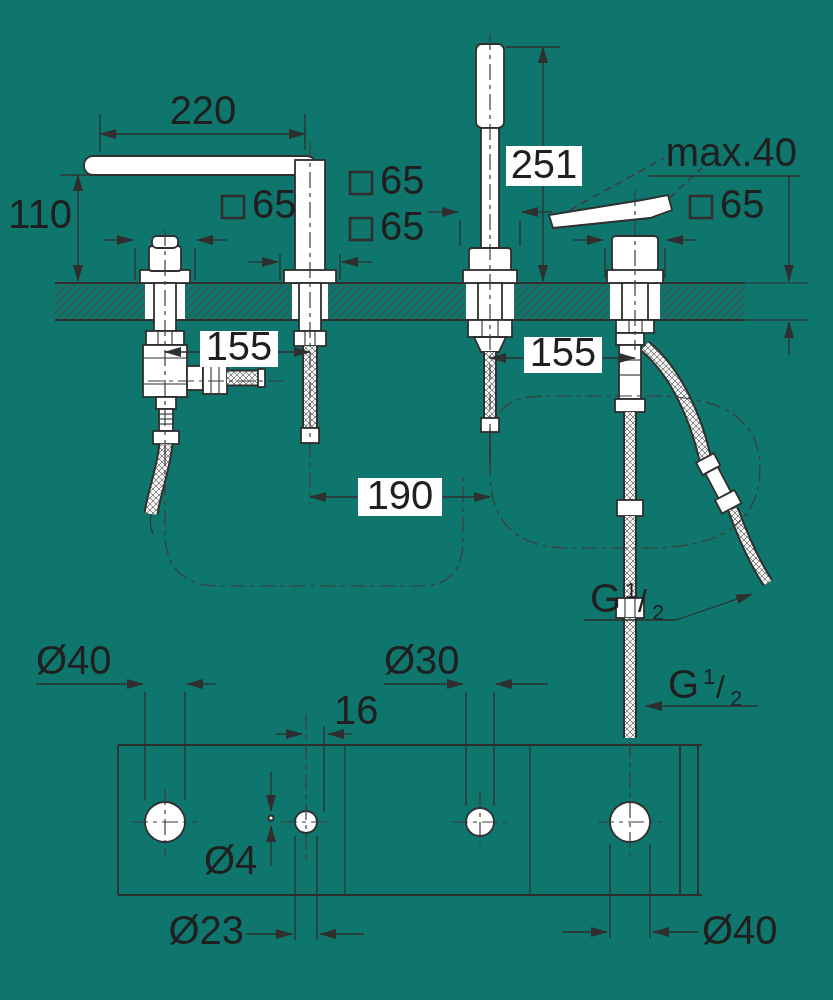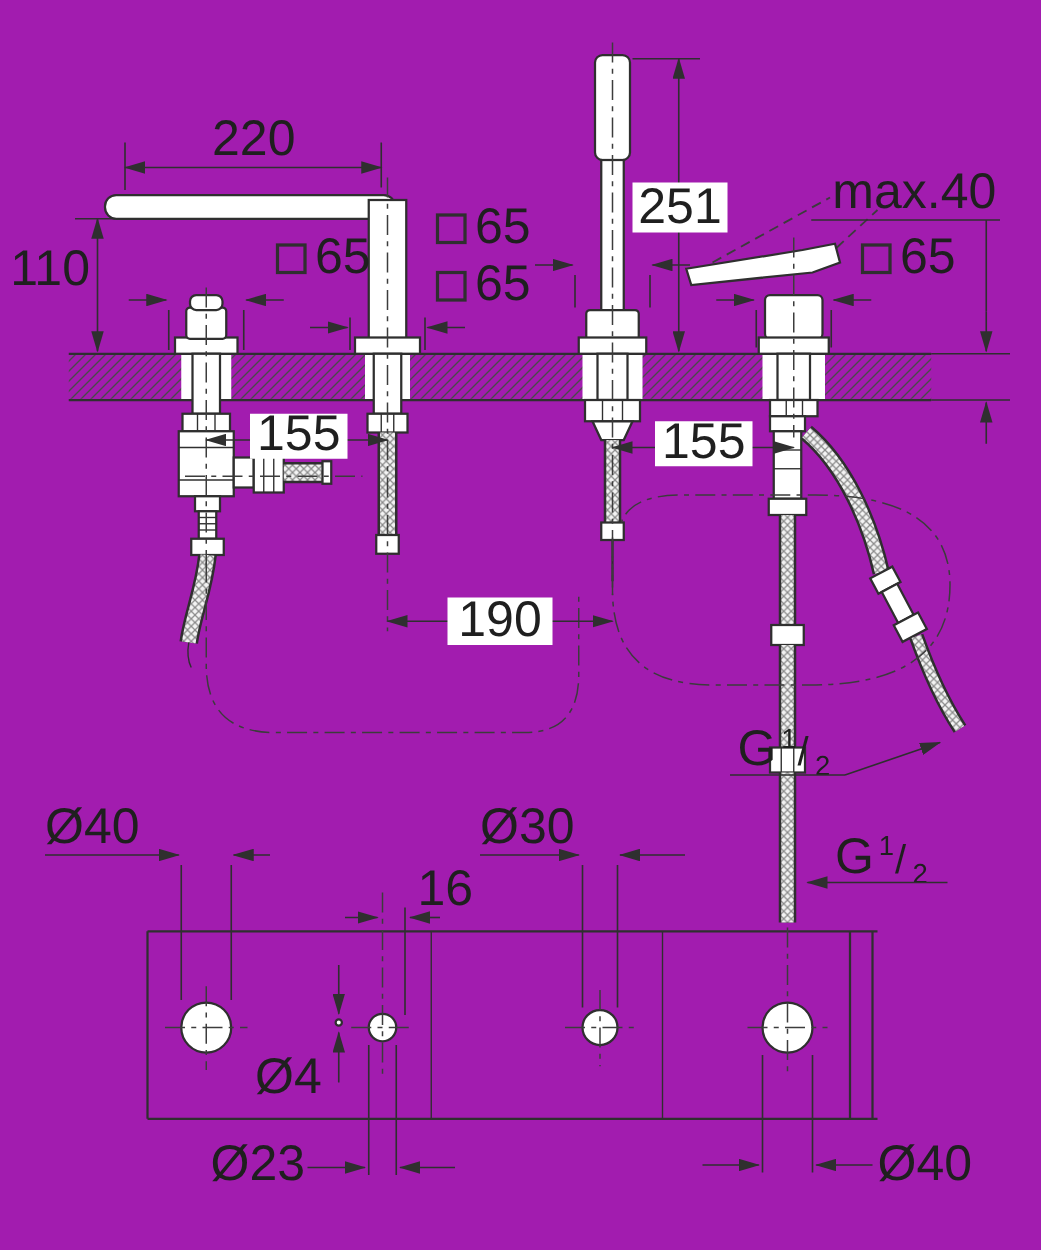--- a/index.html
+++ b/index.html
@@ -1,16 +1,16 @@
 <!DOCTYPE html>
 <html><head>
 <meta charset="utf-8">
 <style>
   html,body{margin:0;padding:0;background:#ffffff;}
-  .stage{position:relative;width:833px;height:1000px;background:#a21caf;overflow:hidden;}
+  .stage{position:relative;width:833px;height:1000px;background:#0f766e;overflow:hidden;}
   svg{display:block;}
   svg text{font-family:"Liberation Sans","DejaVu Sans",sans-serif;fill:#1f1f1f;}
   .t40{font-size:40px;}
   .t22{font-size:22px;}
   .t32{font-size:32px;}
   .obj{stroke:#2f2f2f;stroke-width:1.8;fill:#ffffff;}
   .objl{stroke:#2f2f2f;stroke-width:1.8;fill:none;}
   .thin{stroke:#2f2f2f;stroke-width:1.1;fill:none;}
   .dim{stroke:#2f2f2f;stroke-width:1.3;fill:none;}
   .sq{stroke:#2f2f2f;stroke-width:2.6;fill:none;}

